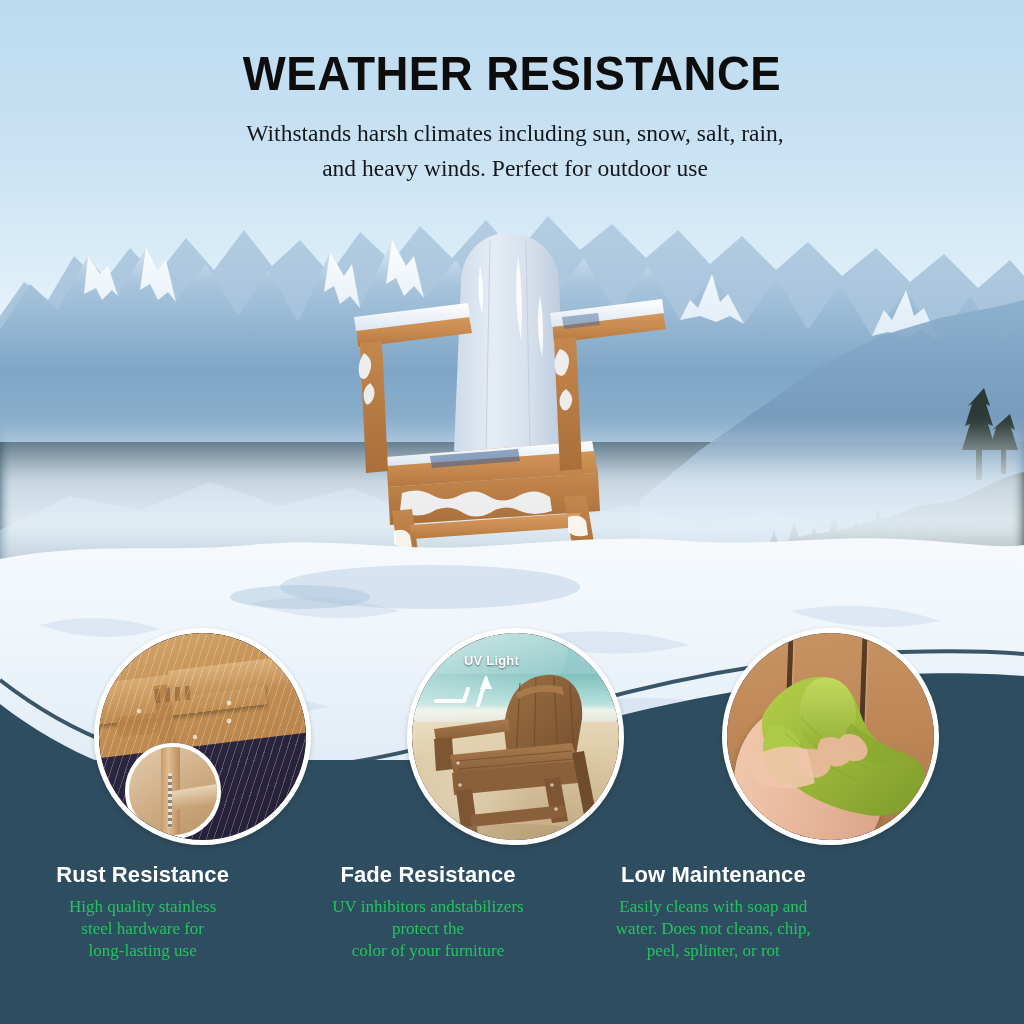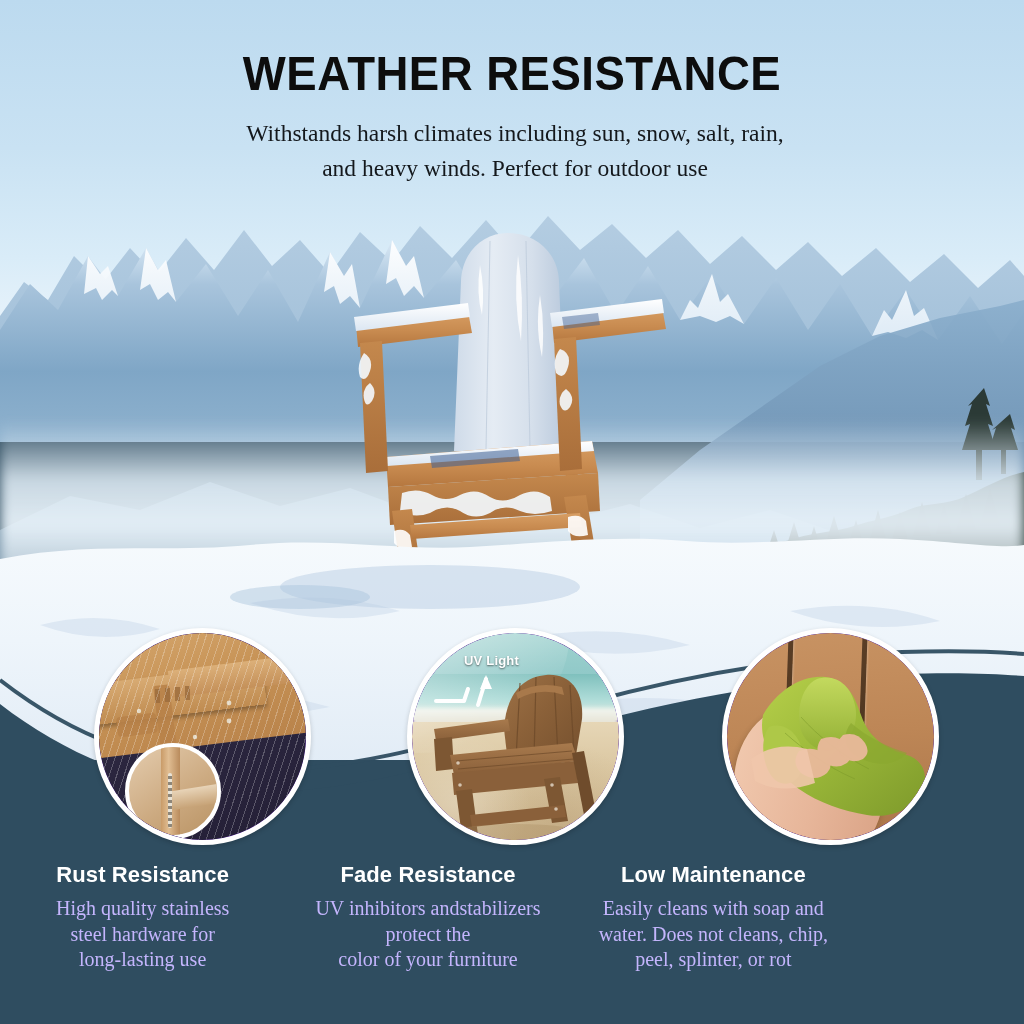--- a/index.html
+++ b/index.html
@@ -58,21 +58,21 @@
 
   
   .bottom-panel { position:absolute; left:0; top:640px; width:1024px; height:384px; z-index:10; }
   .bottom-panel > svg { position:absolute; left:0; top:0; display:block; }
 
   
   .circles { position:absolute; left:0; top:0; width:1024px; height:1024px; z-index:30; }
   .circle {
     position:absolute; width:217px; height:217px; border-radius:50%;
     border:5px solid #ffffff; overflow:hidden;
-    background:#4c1d95;
+    background:#404040;
     box-shadow:0 2px 5px rgba(0,0,0,.18);
     text-align:right;
   }
   .circle .inner { position:absolute; inset:0; overflow:hidden; border-radius:50%; }
   #circle-rust { left:94px;  top:628px; }
   #circle-fade { left:407px; top:628px; }
   #circle-maint{ left:722px; top:628px; }
 
   
   .rust-bg {
@@ -180,21 +180,21 @@
   .cards { position:absolute; left:0; top:862px; width:856px; z-index:40;
            display:flex; }
   .card { width:341.33px; text-align:center; padding:0 14px; }
   .card-title {
     font-family:"Liberation Sans", sans-serif;
     font-weight:700; font-size:22px; color:#ffffff;
     letter-spacing:.1px; margin-bottom:8px;
   }
   .card-body {
     font-family:"Liberation Serif", serif;
-    font-size:20px; line-height:1.28; color:#c4b5fd;
+    font-size:17px; line-height:1.28; color:#22c55e;
   }
 </style>
 </head>
 <body>
 
 <div id="stage">
 
   <div class="scene">
 
     <div class="sky"></div>

